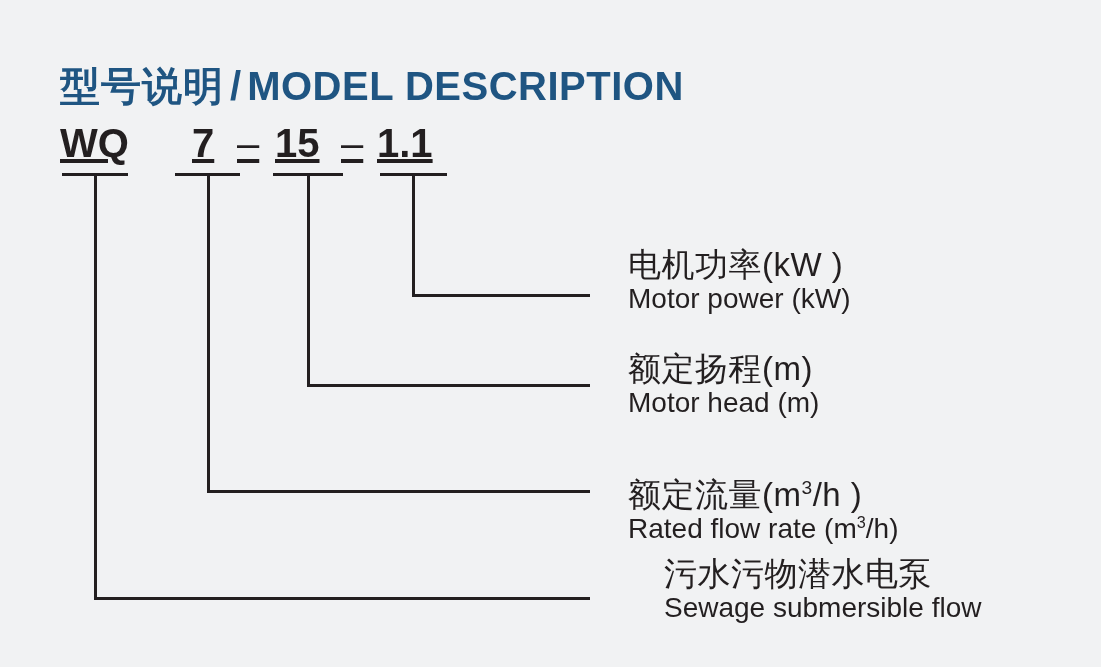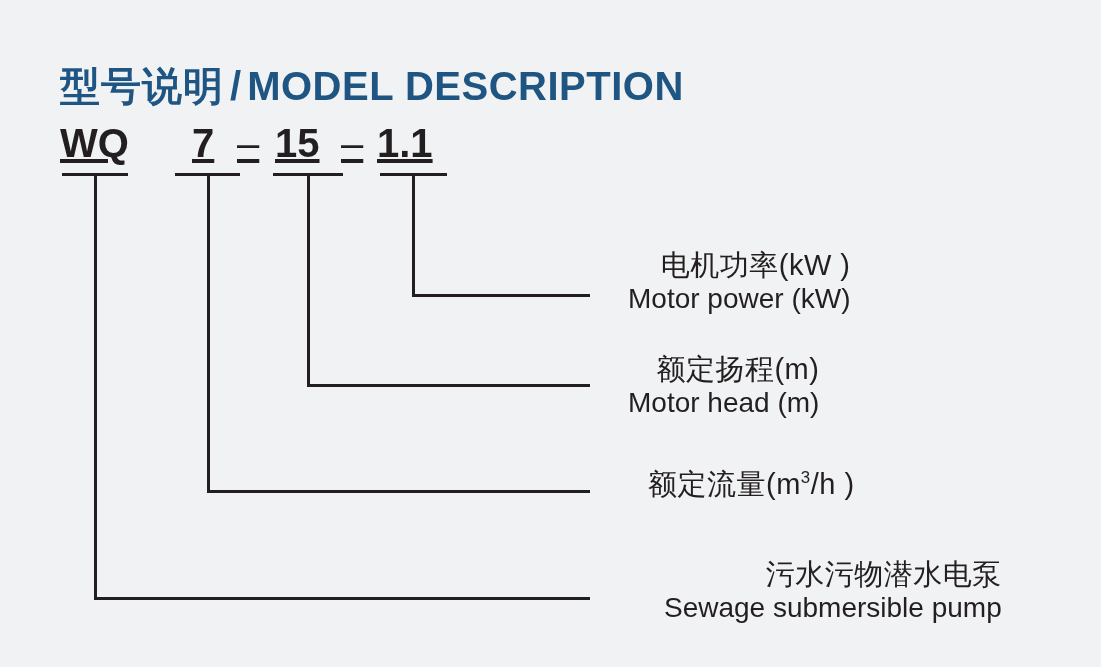--- a/index.html
+++ b/index.html
@@ -72,38 +72,37 @@
   }
 
   
   .desc {
     position: absolute;
     left: 628px;
     color: #231f20;
     white-space: nowrap;
   }
   .desc .cn {
-    font-size: 29px;
+    font-size: 33px;
     line-height: 34px;
     letter-spacing: 0.5px;
-    text-align: right;
   }
   .desc .en {
     font-size: 28px;
     line-height: 33px;
   }
   .desc sup {
     font-size: 0.58em;
     vertical-align: super;
     line-height: 0;
   }
 
   .desc-power { top: 248px; }
   .desc-head  { top: 352px; }
-  .desc-flow  { top: 467px; margin-left: 20px; }
+  .desc-flow  { top: 478px; }
   .desc-pump  { top: 557px; margin-left: 36px; }
 </style>
 </head>
 <body>
 
 <div id="diagram-root">
 
   <div class="title">
     <span class="cn">型号说明</span><span class="sep">/</span><span class="en">MODEL DESCRIPTION</span>
   </div>
@@ -139,20 +138,21 @@
     <div class="en">Motor power (kW)</div>
   </div>
 
   <div class="desc desc-head">
     <div class="cn">额定扬程(m)</div>
     <div class="en">Motor head (m)</div>
   </div>
 
   <div class="desc desc-flow">
     <div class="cn"><span>额定流量(m</span><sup>3</sup><span>/h )</span></div>
+    <div class="en"><span>Rated flow rate (m</span><sup>3</sup><span>/h)</span></div>
   </div>
 
   <div class="desc desc-pump">
     <div class="cn">污水污物潜水电泵</div>
-    <div class="en">Sewage submersible pump</div>
+    <div class="en">Sewage submersible flow</div>
   </div>
 
 </div>
 
 </body></html>

